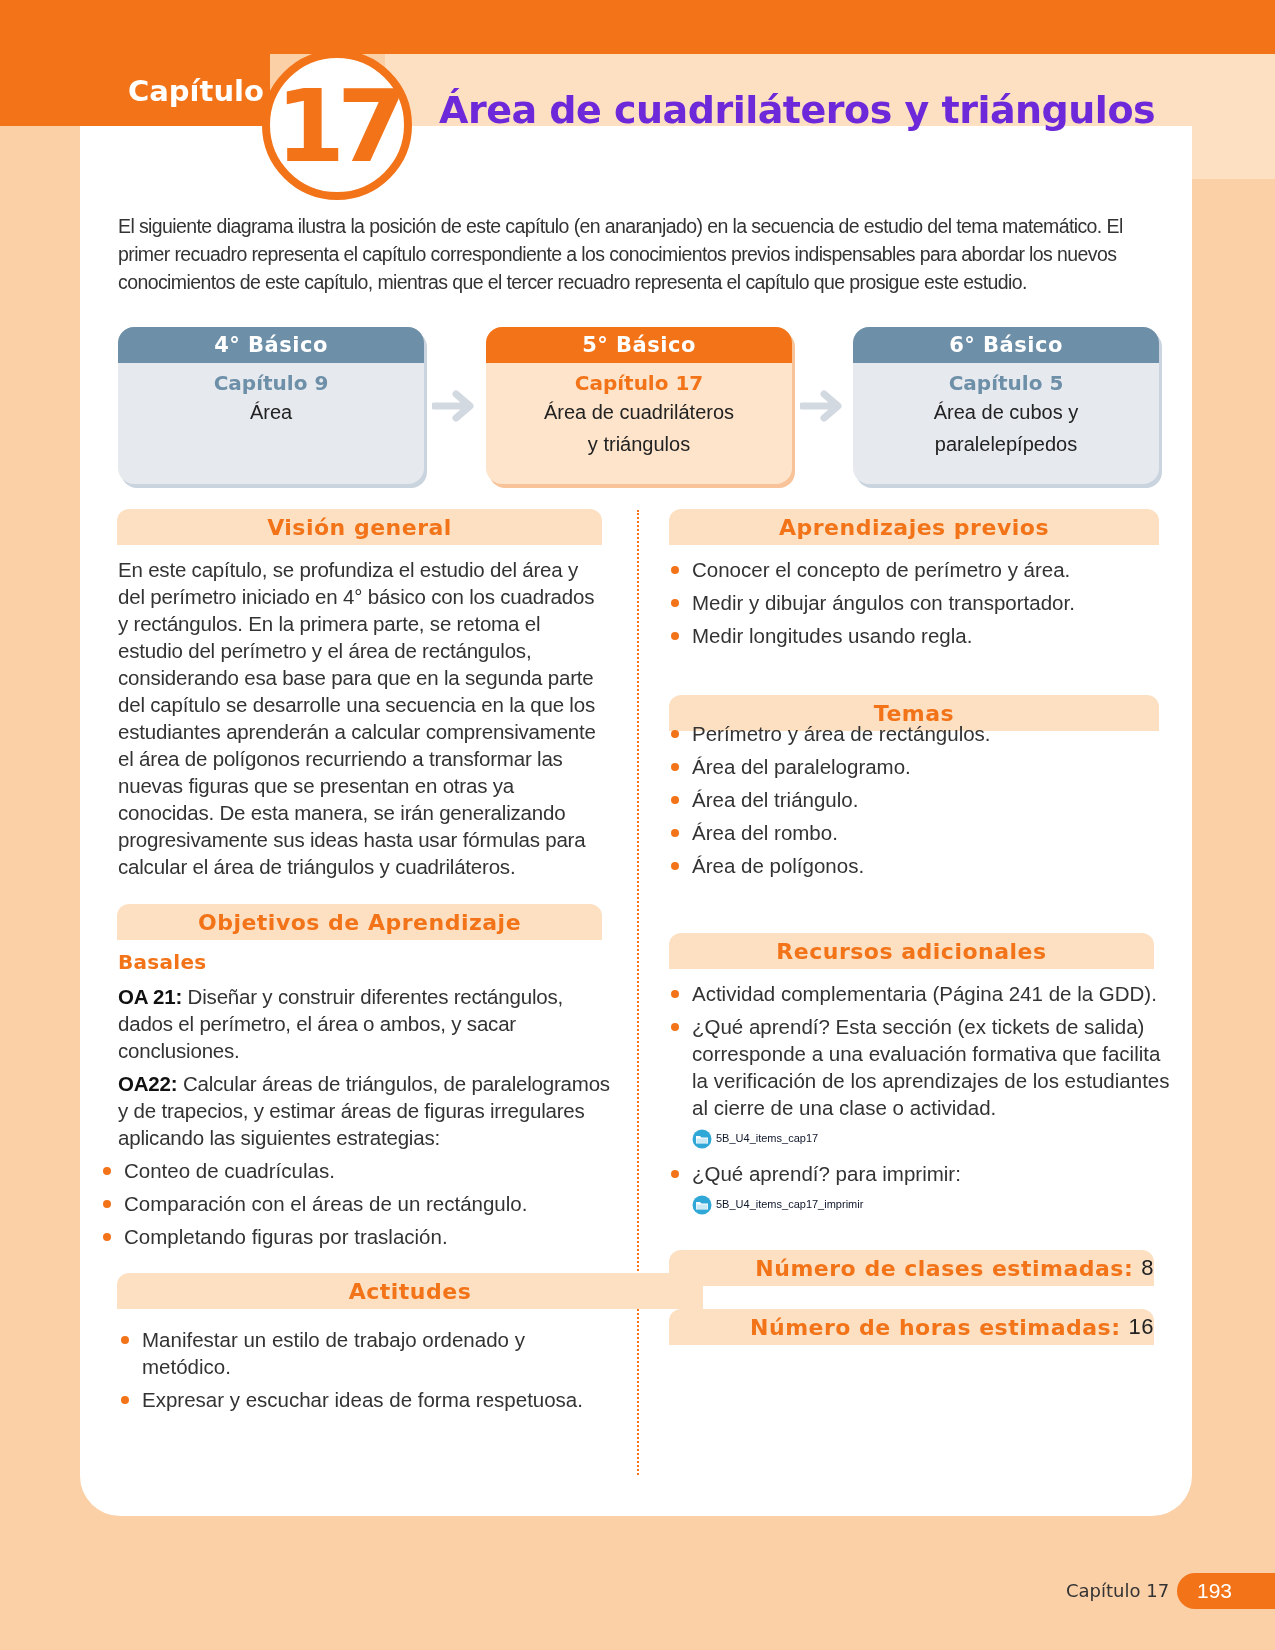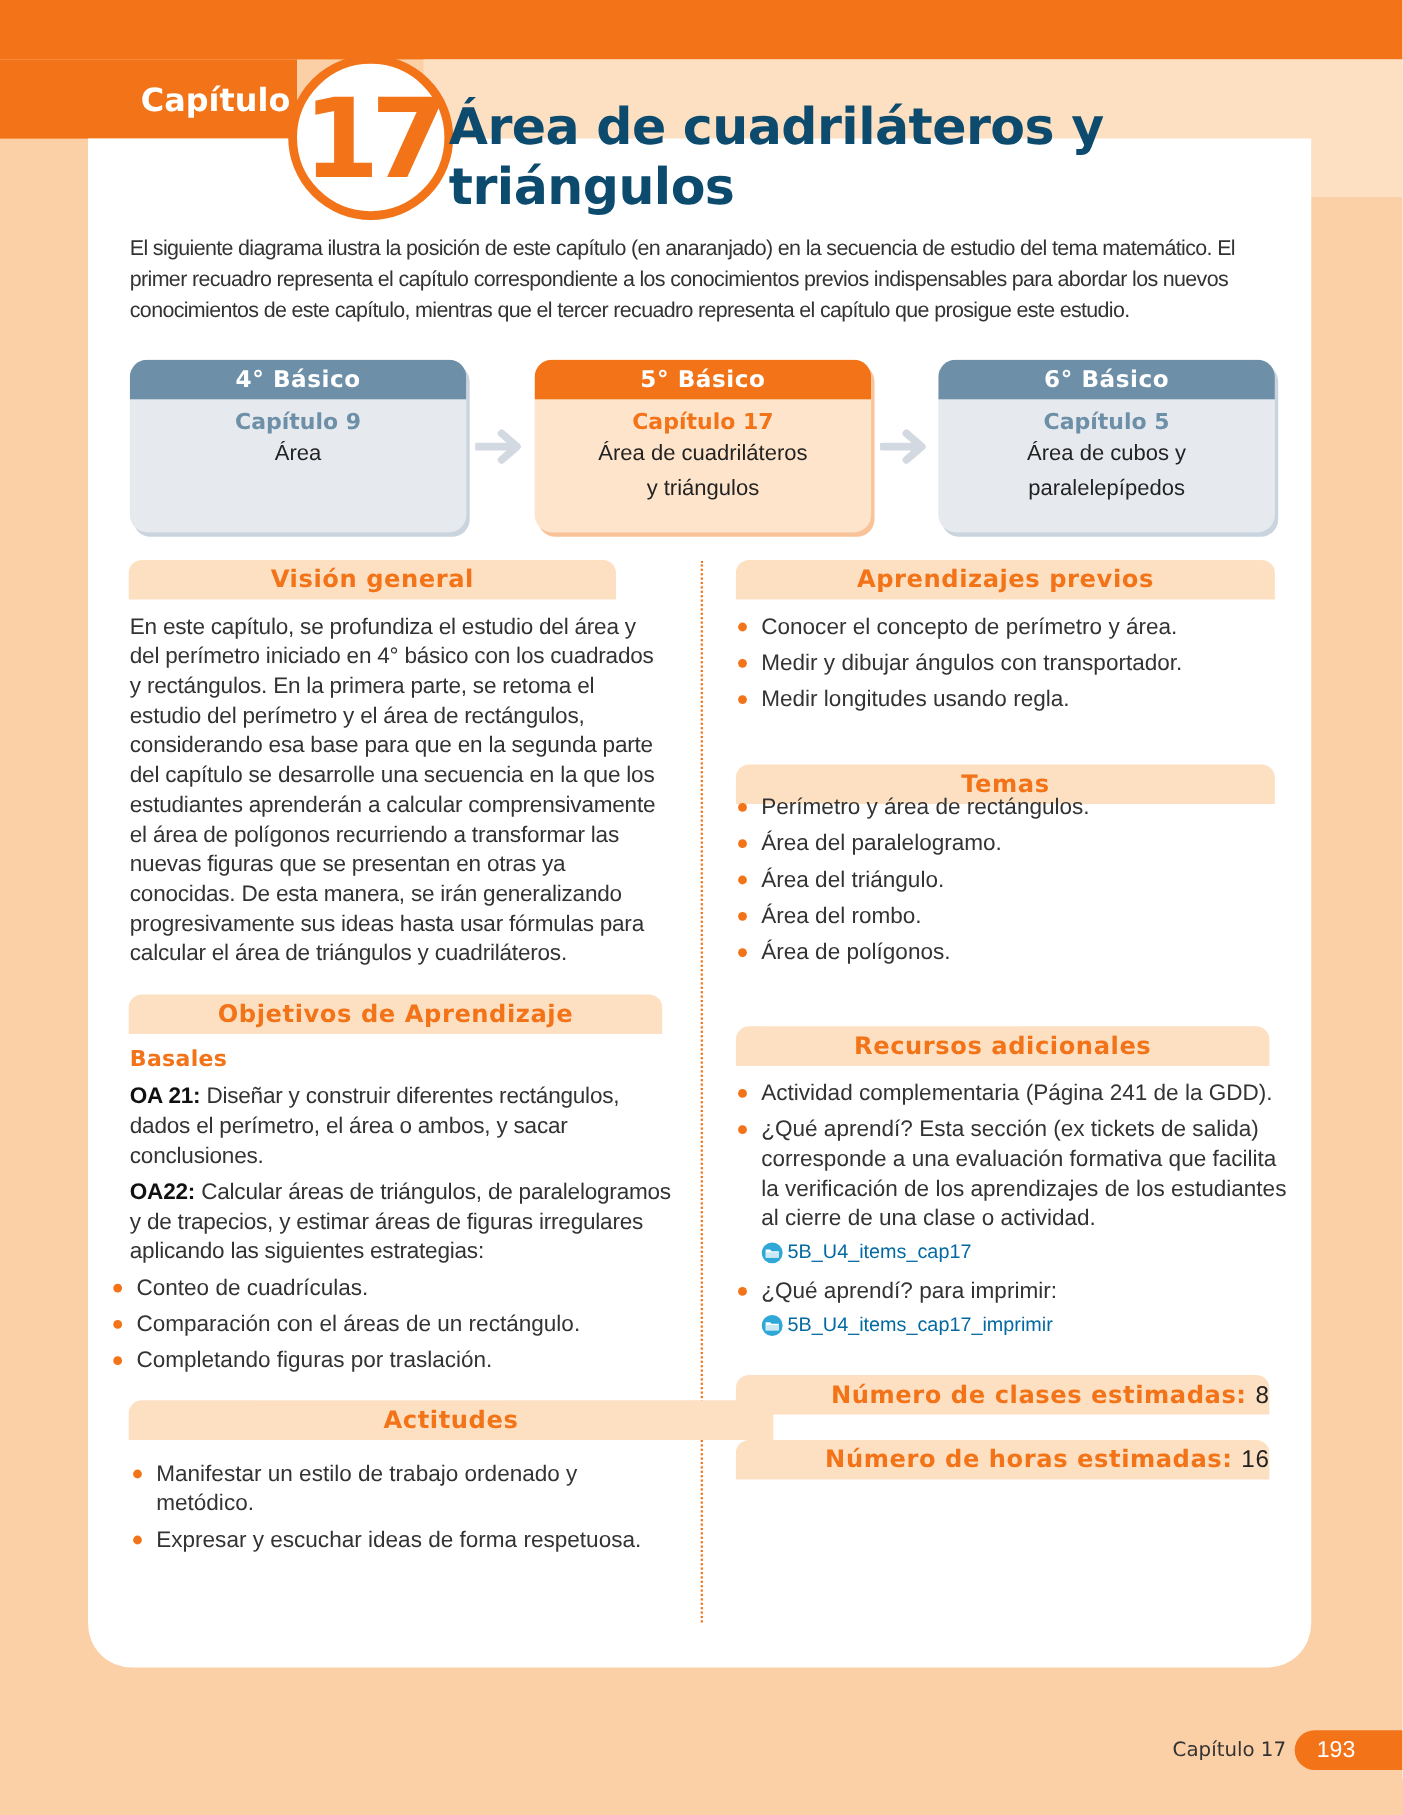--- a/index.html
+++ b/index.html
@@ -39,22 +39,22 @@
     background: #ffffff;
     border: 8px solid #f27318;
     display: flex; align-items: center; justify-content: center;
   }
   .chapter-number {
     color: #f27318; font-weight: bold; font-size: 100px; letter-spacing: -8px;
     font-family: "DejaVu Sans", sans-serif;
     line-height: 1; margin-top: 4px;
   }
   .page-title {
-    position: absolute; left: 408px; top: 88px;
-    color: #0c4a6e; font-weight: bold; font-size: 46px;
+    position: absolute; left: 439px; top: 88px;
+    color: #6d28d9; font-weight: bold; font-size: 38px;
     font-family: "DejaVu Sans", sans-serif;
     letter-spacing: -0.5px;
   }
   .intro {
     position: absolute; left: 118px; top: 212px; width: 1040px;
     font-size: 19.5px; line-height: 28px; color: #333;
     letter-spacing: -0.6px;
   }
 
   
@@ -114,21 +114,21 @@
     width: 8px; height: 8px; border-radius: 50%; background: #f27318;
   }
   .oa-label { font-weight: bold; color: #111; }
   .basales {
     position: absolute; left: 118px; top: 950px;
     color: #f27318; font-weight: bold; font-size: 20px;
     font-family: "DejaVu Sans", sans-serif; letter-spacing: 0.3px;
   }
   .file-link {
     display: flex; align-items: center; gap: 4px; margin-top: 4px;
-    color: #0369a1; font-size: 18px;
+    color: #0f172a; font-size: 11px;
   }
   .folder-icon { width: 20px; height: 20px; }
 
   .footer-chapter {
     position: absolute; left: 1066px; top: 1580px;
     font-size: 18px; color: #333;
     font-family: "DejaVu Sans", sans-serif;
   }
   .page-num {
     position: absolute; left: 1177px; top: 1573px; width: 98px; height: 36px;
@@ -173,21 +173,21 @@
 </svg>
 <div class="seq-box grey" style="left:853px;">
   <div class="seq-head">6° Básico</div>
   <div class="seq-chapter">Capítulo 5</div>
   <div class="seq-text">Área de cubos y</div>
   <div class="seq-text">paralelepípedos</div>
 </div>
 
 <div class="divider"></div>
 
-<div class="sec-head" style="left:117px; top:509px; width:443px;">Visión general</div>
+<div class="sec-head" style="left:117px; top:509px; width:485px;">Visión general</div>
 <p class="body-text" style="left:118px; top:556px; width:490px;">En este capítulo, se profundiza el estudio del área y del perímetro iniciado en 4° básico con los cuadrados y rectángulos. En la primera parte, se retoma el estudio del perímetro y el área de rectángulos, considerando esa base para que en la segunda parte del capítulo se desarrolle una secuencia en la que los estudiantes aprenderán a calcular comprensivamente el área de polígonos recurriendo a transformar las nuevas figuras que se presentan en otras ya conocidas. De esta manera, se irán generalizando progresivamente sus ideas hasta usar fórmulas para calcular el área de triángulos y cuadriláteros.</p>
 
 <div class="sec-head" style="left:117px; top:904px; width:485px;">Objetivos de Aprendizaje</div>
 <span class="basales">Basales</span>
 <p class="body-text" style="left:118px; top:983px; width:490px;">
   <span class="oa-label">OA 21:</span><span> Diseñar y construir diferentes rectángulos, dados el perímetro, el área o ambos, y sacar conclusiones.</span>
 </p>
 <p class="body-text" style="left:118px; top:1070px; width:500px;">
   <span class="oa-label">OA22:</span><span> Calcular áreas de triángulos, de paralelogramos y de trapecios, y estimar áreas de figuras irregulares aplicando las siguientes estrategias:</span>
 </p>

